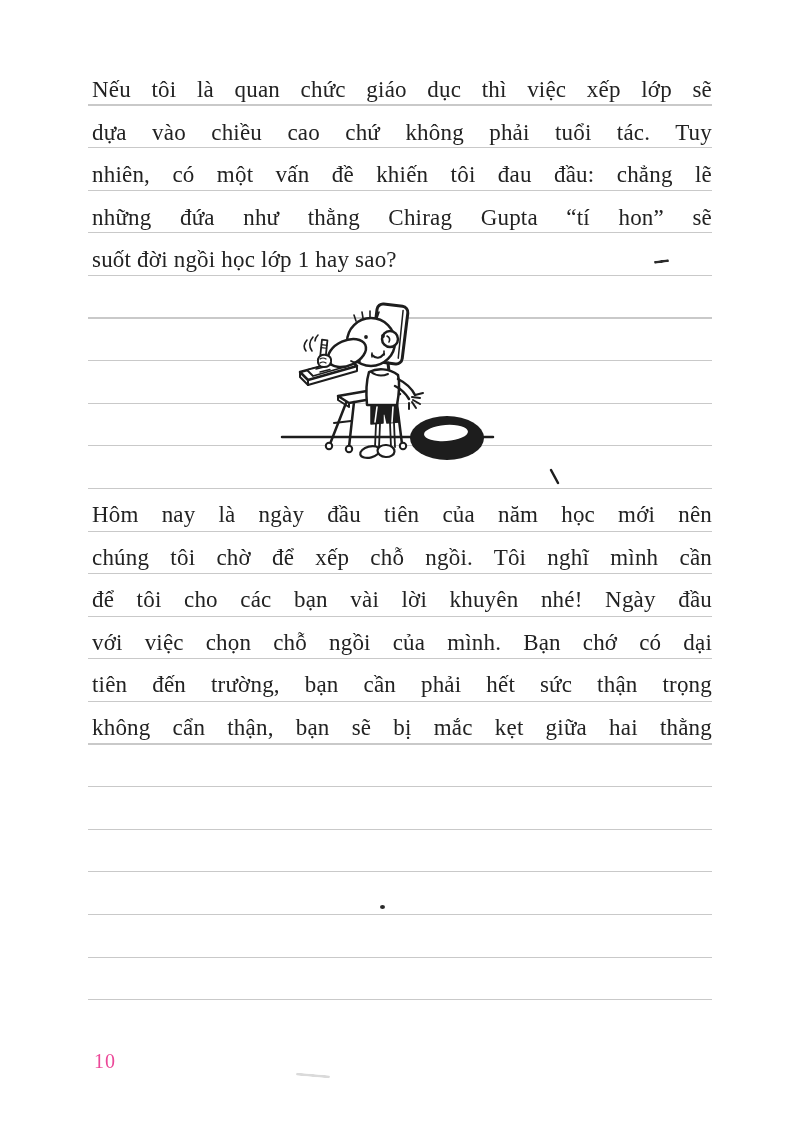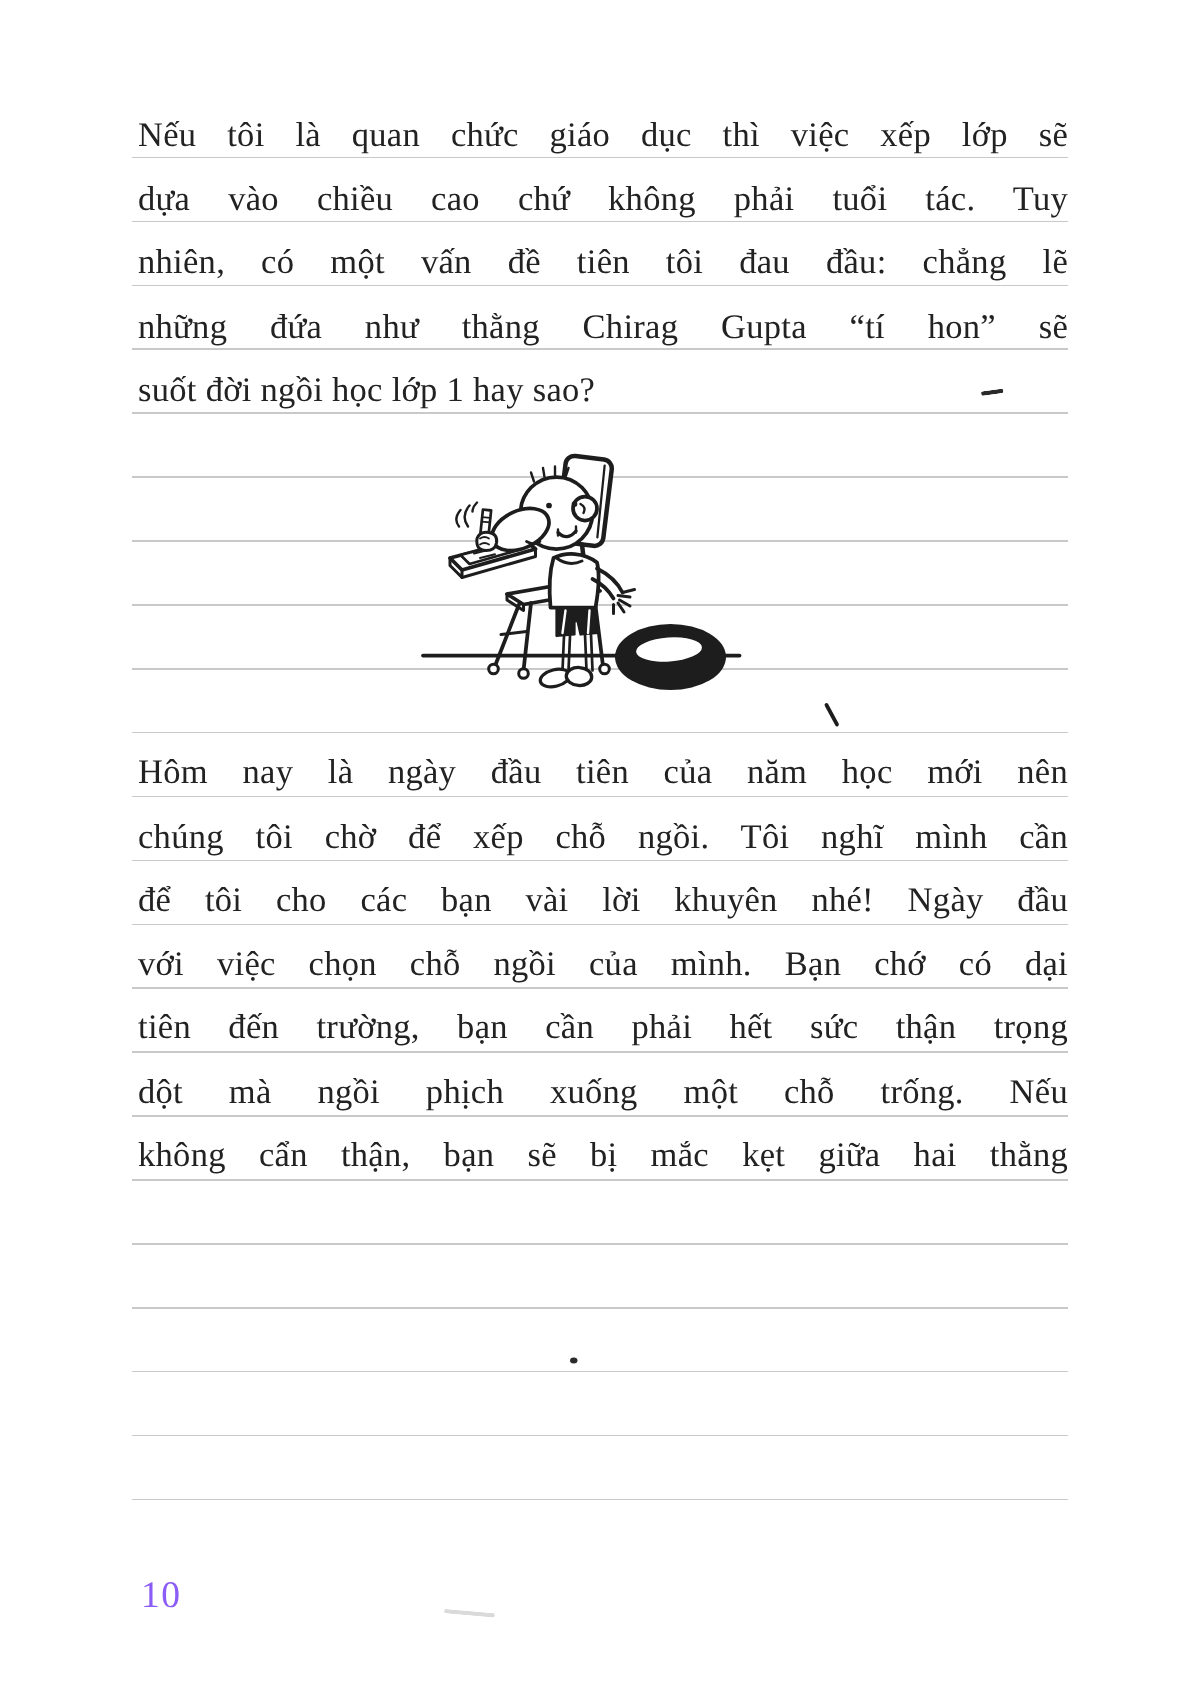--- a/index.html
+++ b/index.html
@@ -30,21 +30,21 @@
   }
   .p1{top:69px;}
   .p2{top:494px;}
   .line{height:42.5px;white-space:nowrap;}
   .just{text-align:justify;text-align-last:justify;text-justify:inter-word;white-space:normal;}
   .illu{
     position:absolute;left:250px;top:295px;width:330px;height:195px;
   }
   .pagenum{
     position:absolute;left:94px;top:1050px;
-    font-size:25px;letter-spacing:1px;color:#8b5cf6;
+    font-size:20px;letter-spacing:1px;color:#ec4899;
   }
   .mark-dash{
     position:absolute;left:654px;top:260px;width:15px;height:0;
     border-top:3px solid #2a2a2a;border-radius:2px;
     transform:rotate(-8deg);
   }
   .mark-dot{
     position:absolute;left:380px;top:905px;width:5px;height:4px;
     background:#2a2a2a;border-radius:50%;
   }
@@ -57,21 +57,21 @@
 </head>
 <body>
 
 <div class="page">
 
   <div class="rules"></div>
 
   <div class="para p1">
     <div class="line just">Nếu tôi là quan chức giáo dục thì việc xếp lớp sẽ</div>
     <div class="line just">dựa vào chiều cao chứ không phải tuổi tác. Tuy</div>
-    <div class="line just">nhiên, có một vấn đề tiên tôi đau đầu: chẳng lẽ</div>
+    <div class="line just">nhiên, có một vấn đề khiến tôi đau đầu: chẳng lẽ</div>
     <div class="line just">những đứa như thằng Chirag Gupta “tí hon” sẽ</div>
     <div class="line">suốt đời ngồi học lớp 1 hay sao?</div>
   </div>
 
   <svg class="illu" viewBox="0 0 330 195">
     <g stroke="#1d1d1d" stroke-linecap="round" stroke-linejoin="round" fill="none">
 
       <line x1="32" y1="142" x2="243" y2="142" stroke-width="2.5"></line>
 
       <g>
@@ -143,21 +143,20 @@
       <path d="M301,175 l7,13" stroke-width="2.5"></path>
     </g>
   </svg>
 
   <div class="para p2">
     <div class="line just">Hôm nay là ngày đầu tiên của năm học mới nên</div>
     <div class="line just">chúng tôi chờ để xếp chỗ ngồi. Tôi nghĩ mình cần</div>
     <div class="line just">để tôi cho các bạn vài lời khuyên nhé! Ngày đầu</div>
     <div class="line just">với việc chọn chỗ ngồi của mình. Bạn chớ có dại</div>
     <div class="line just">tiên đến trường, bạn cần phải hết sức thận trọng</div>
-    <div class="line just">dột mà ngồi phịch xuống một chỗ trống. Nếu</div>
     <div class="line just">không cẩn thận, bạn sẽ bị mắc kẹt giữa hai thằng</div>
   </div>
 
   <div class="mark-dash"></div>
   <div class="mark-dot"></div>
   <div class="smudge"></div>
 
   <div class="pagenum">10</div>
 
 </div>

